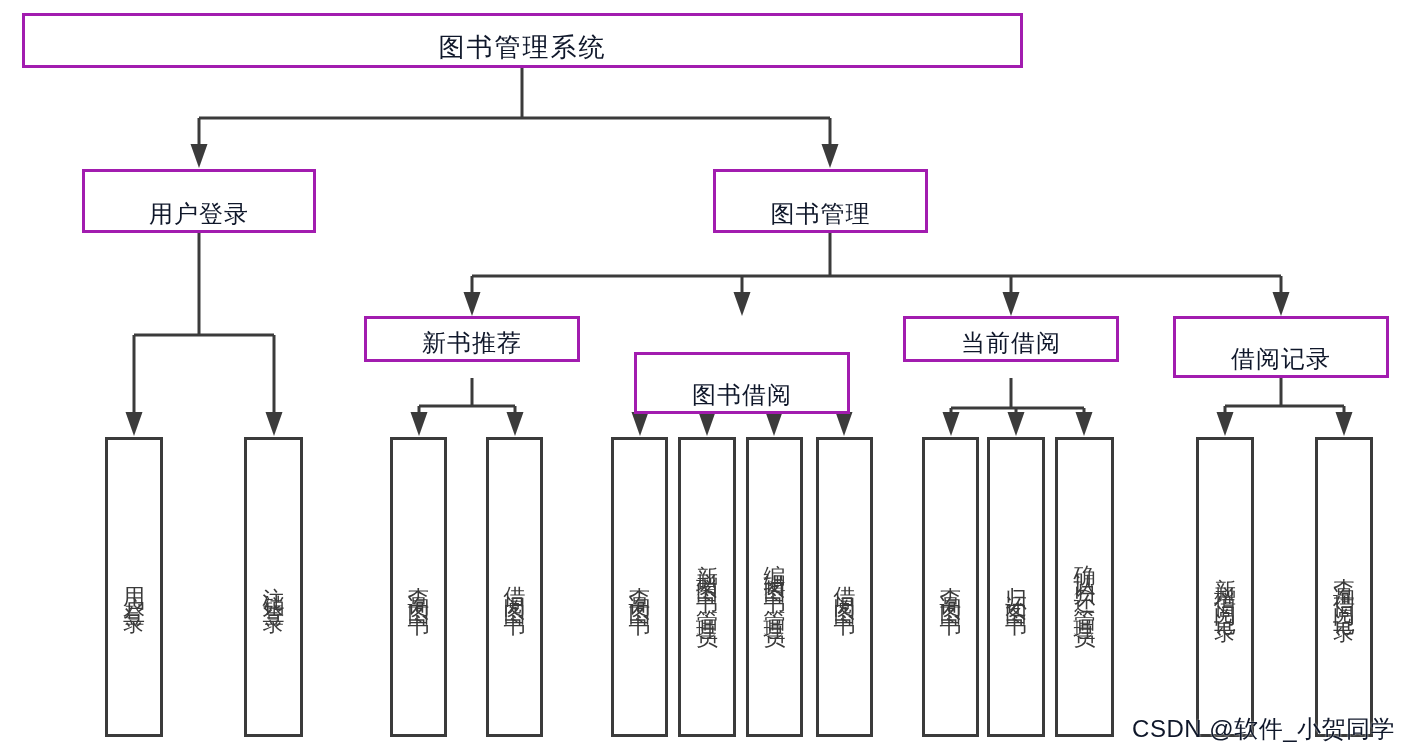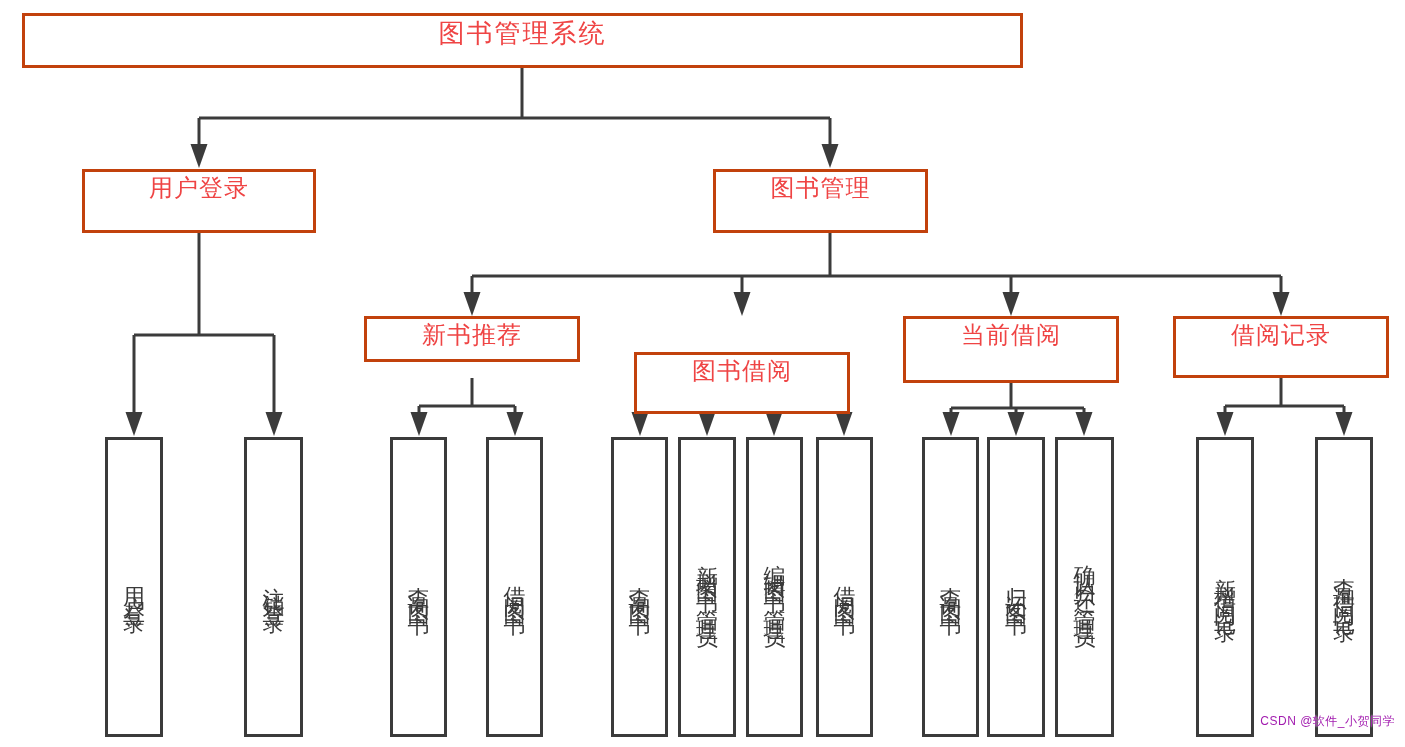--- a/index.html
+++ b/index.html
@@ -18,26 +18,26 @@
     background: #ffffff;
   }
   #connectors {
     position: absolute;
     left: 0; top: 0;
     width: 1405px; height: 747px;
   }
   .node {
     position: absolute;
     box-sizing: border-box;
-    border: 3px solid #c2410c;
+    border: 3px solid #a21caf;
     background: #ffffff;
     display: flex;
-    align-items: flex-start;
+    align-items: flex-end;
     justify-content: center;
-    color: #ef4444;
+    color: #0f172a;
   }
   .node-l1 { font-size: 26px; letter-spacing: 2px; }
   .node-l2, .node-l3 { font-size: 24px; letter-spacing: 1px; }
   .leaf {
     position: absolute;
     box-sizing: border-box;
     border: 3px solid #3b3b3b;
     background: #ffffff;
     display: flex;
     align-items: center;
@@ -49,22 +49,22 @@
     text-orientation: mixed;
     font-size: 22px;
     line-height: 1;
     letter-spacing: 9px;
     white-space: nowrap;
   }
   .watermark {
     position: absolute;
     right: 10px;
     top: 713px;
-    font-size: 12px;
-    color: #a21caf;
+    font-size: 24px;
+    color: #0f172a;
     letter-spacing: 0.5px;
     text-shadow: 0 0 2px #ffffff;
     z-index: 5;
   }
 </style>
 </head>
 <body>
 
 <div id="canvas">
 
@@ -147,21 +147,21 @@
   <div class="node node-l2" style="left:713px; top:169px; width:215px; height:64px;">
     <span>图书管理</span>
   </div>
 
   <div class="node node-l3" style="left:364px; top:316px; width:216px; height:46px;">
     <span>新书推荐</span>
   </div>
   <div class="node node-l3" style="left:634px; top:316px; width:216px; height:62px;margin-top:36px;">
     <span>图书借阅</span>
   </div>
-  <div class="node node-l3" style="left:903px; top:316px; width:216px; height:67px;">
+  <div class="node node-l3" style="left:903px; top:316px; width:216px; height:46px;">
     <span>当前借阅</span>
   </div>
   <div class="node node-l3" style="left:1173px; top:316px; width:216px; height:62px;">
     <span>借阅记录</span>
   </div>
 
   <div class="leaf" style="left:105px; top:437px; width:58px; height:300px;">
     <span class="vtext">用户登录</span>
   </div>
   <div class="leaf" style="left:244px; top:437px; width:59px; height:300px;">

